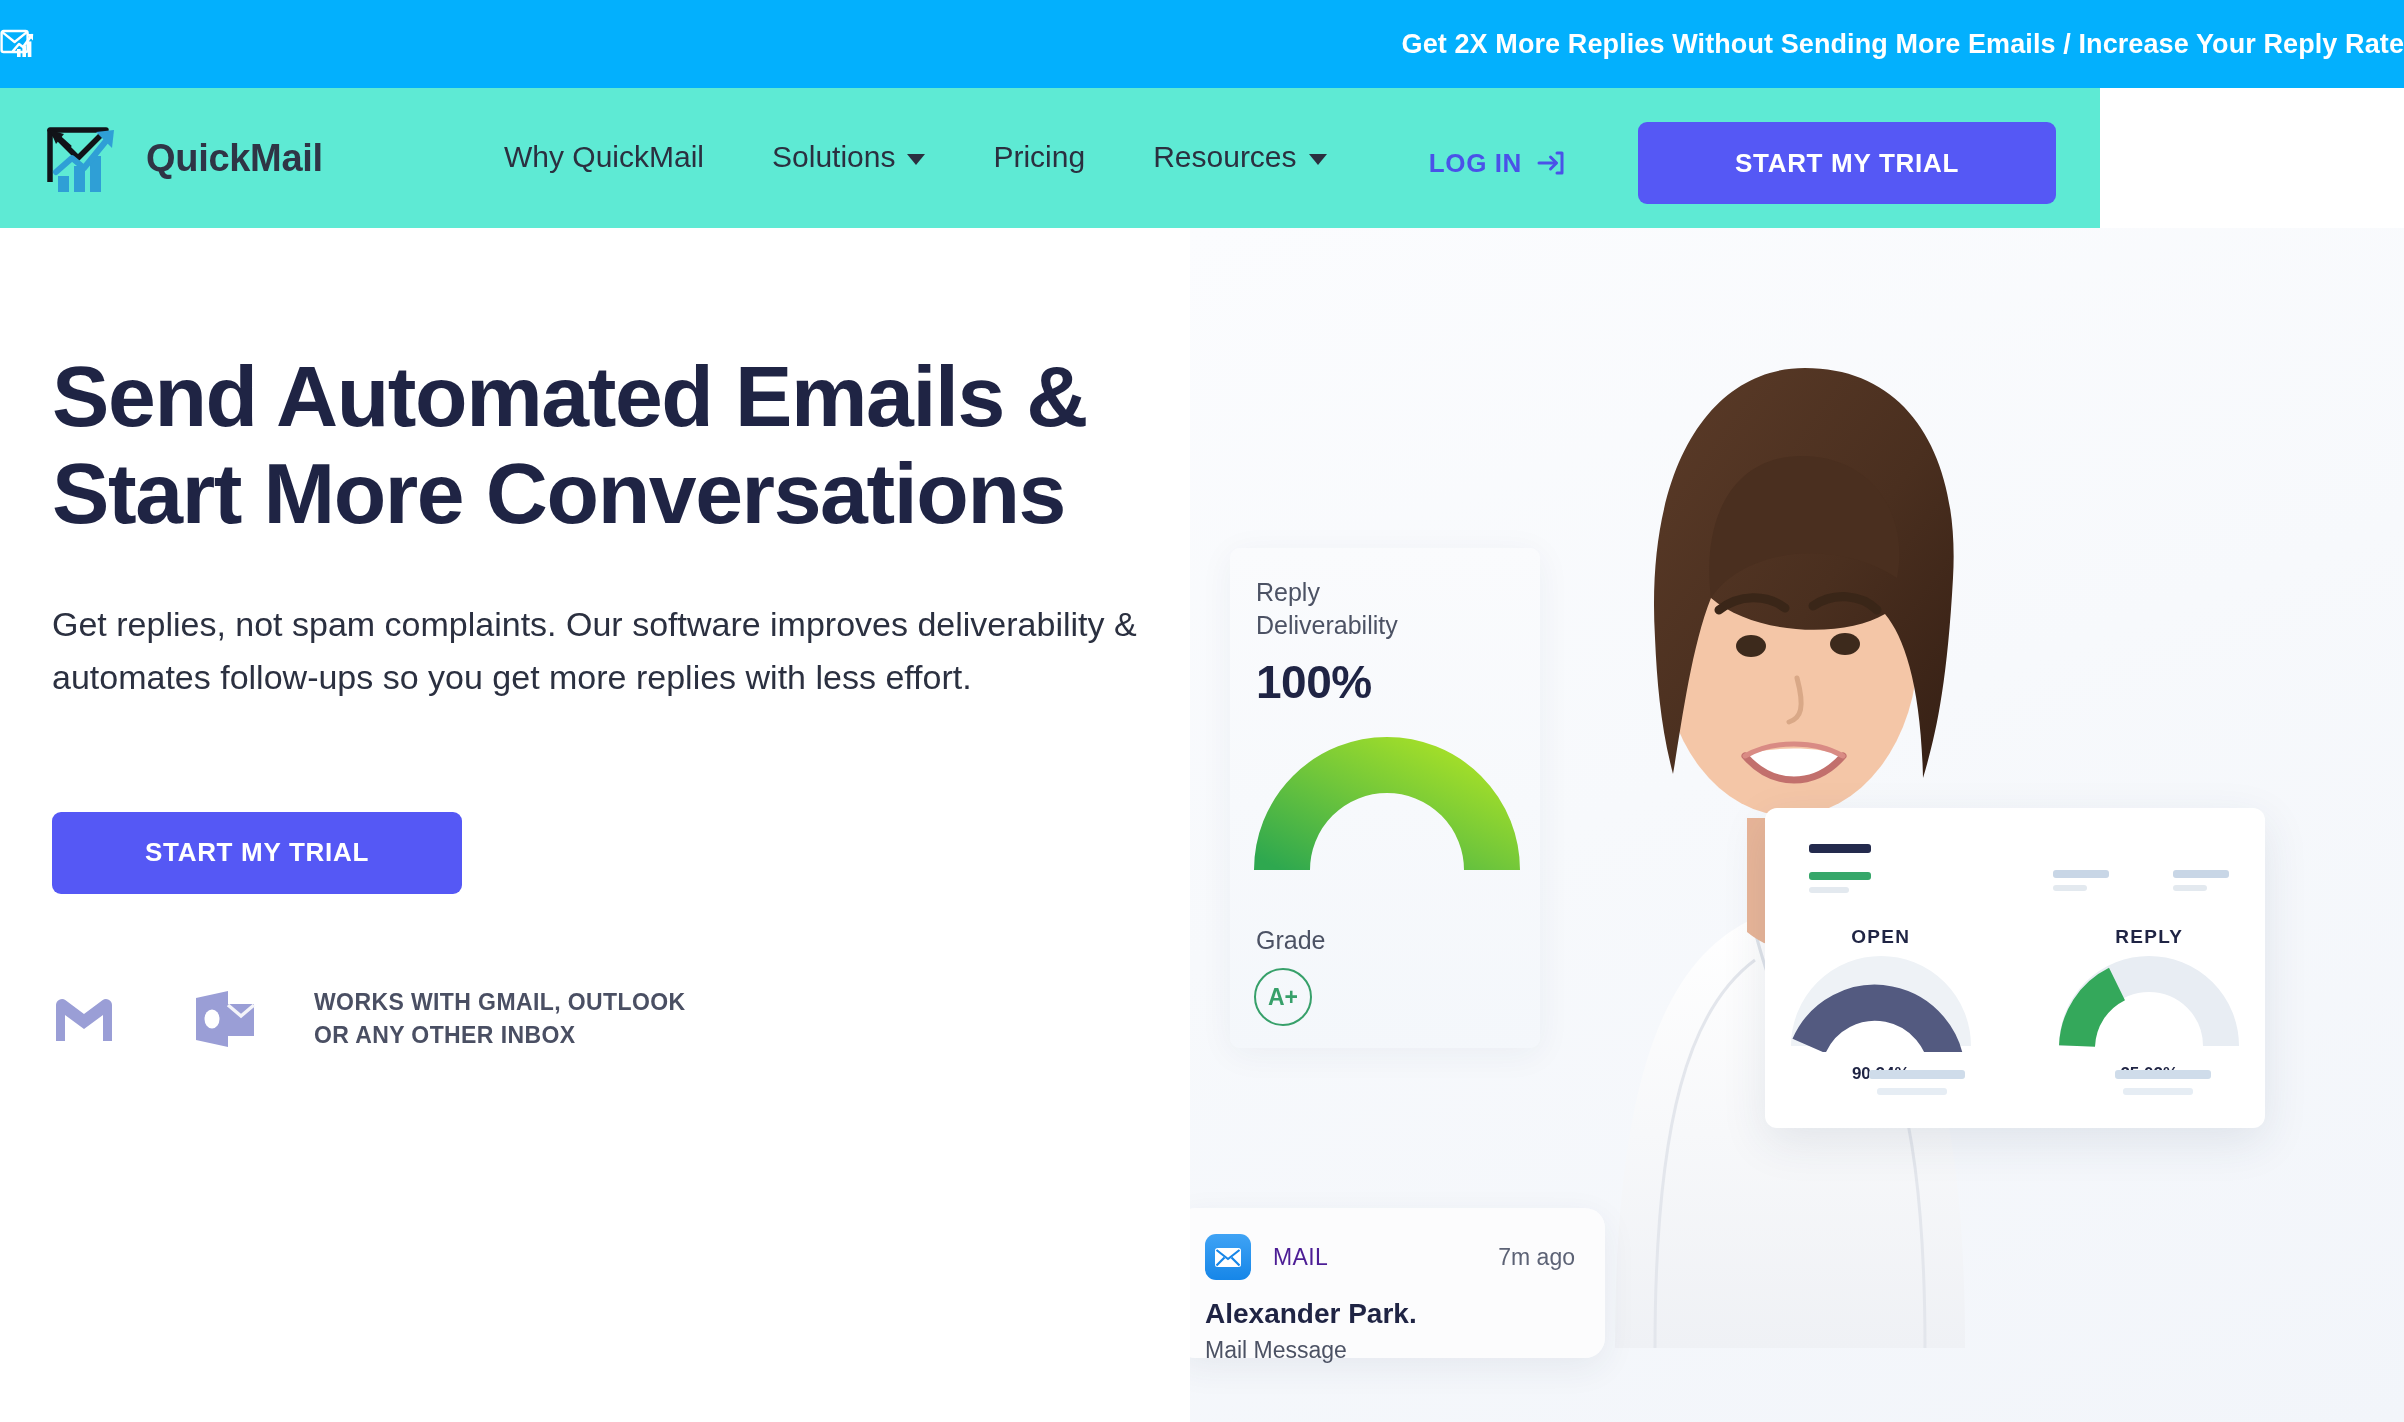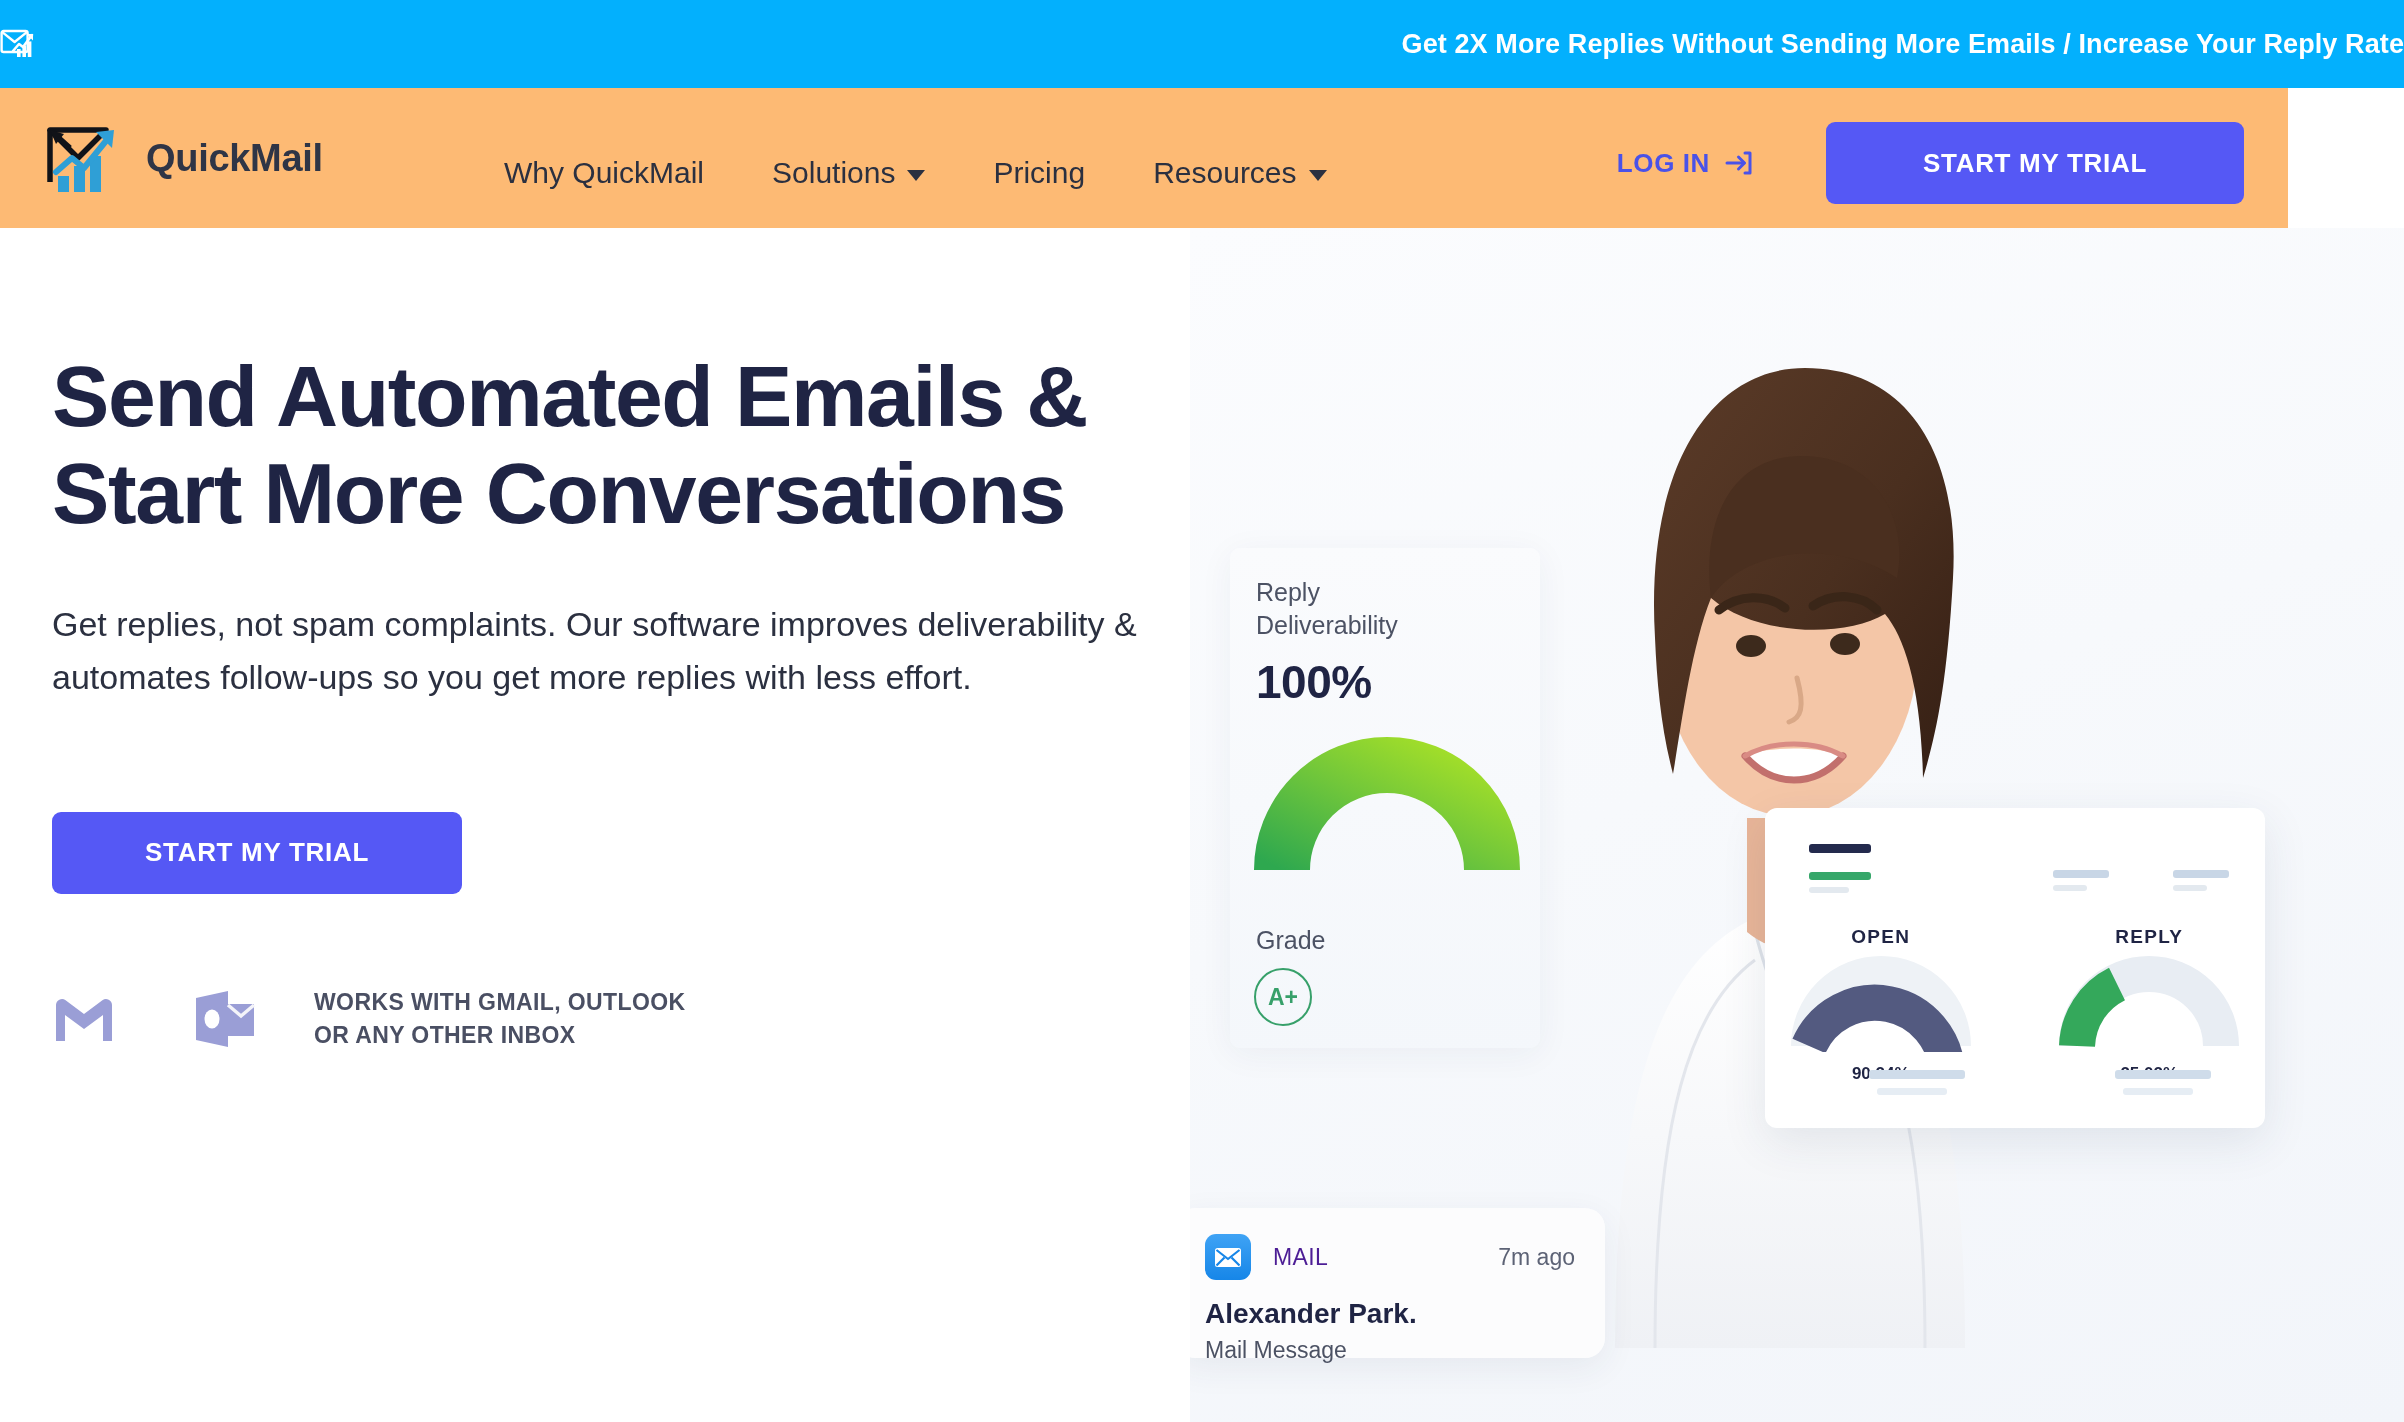--- a/index.html
+++ b/index.html
@@ -19,33 +19,33 @@
     display:flex; align-items:center; justify-content:space-between; gap:18px;
   }
   .announce-icon { width:36px; height:30px; flex:0 0 auto; display:block; }
   .announce-text {
     color:#ffffff; font-size:27px; font-weight:700; letter-spacing:.1px;
     white-space:nowrap;
   }
 
   
   .header {
-    position:absolute; top:88px; left:0; width:2288px; height:140px;
-    background:#fdba74; z-index:40;
+    position:absolute; top:88px; left:0; width:2100px; height:140px;
+    background:#5eead4; z-index:40;
   }
   .logo-wrap {
     position:absolute; left:44px; top:32px;
     display:flex; align-items:center; gap:26px;
   }
   .logo-mark { width:76px; height:76px; display:block; }
   .logo-text {
     font-size:38px; font-weight:700; color:#2f3546; letter-spacing:-0.3px;
   }
   .nav {
-    position:absolute; left:470px; top:68px;
+    position:absolute; left:470px; top:52px;
     display:flex; align-items:center; gap:0;
   }
   .nav-item {
     display:flex; align-items:center; gap:12px;
     font-size:30px; color:#2b3040; font-weight:400;
     padding:0 34px; cursor:pointer; white-space:nowrap;
   }
   .caret {
     width:0;height:0;border-left:9px solid transparent;border-right:9px solid transparent;
     border-top:11px solid #2b3040; display:block; margin-top:5px;

